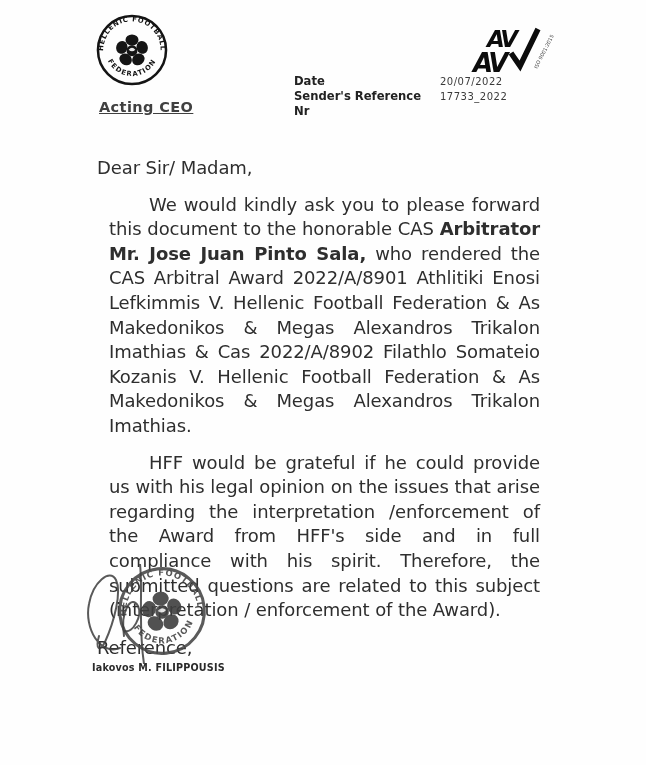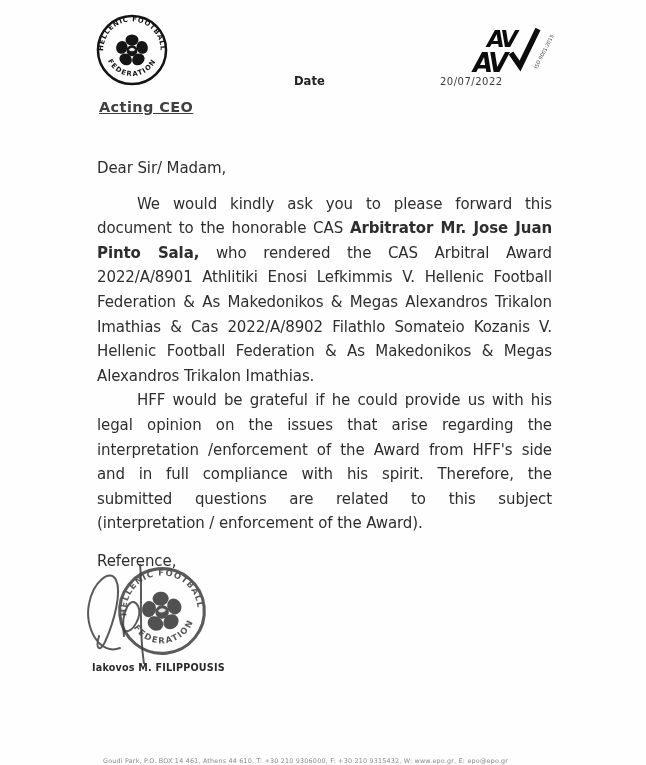--- a/index.html
+++ b/index.html
@@ -23,24 +23,24 @@
   .cert-logo { position: absolute; left: 459px; top: 26px; width: 88px; height: 50px; overflow: visible; }
 
   .meta { position: absolute; left: 294px; top: 74px; width: 256px; }
   .meta-row { display: flex; align-items: baseline; line-height: 15.2px; }
   .meta-label { width: 134px; font-weight: bold; font-size: 11.6px; color: #222; }
   .meta-value { padding-left: 12px; font-size: 10px; color: #3a3a3a; letter-spacing: 0.5px; }
 
   
   .body-text {
     position: absolute; left: 97px; top: 156px; width: 455px;
-    font-size: 15px; line-height: 24.6px; color: #2e2e2e; letter-spacing: -0.1px;
+    font-size: 18px; line-height: 24.6px; color: #2e2e2e; letter-spacing: -0.1px;
   }
   .salutation { margin: 0 0 11px 0; }
-  .para { margin: 0; text-align: justify; text-indent: 40px; }
+  .para { margin: 12px; text-align: justify; text-indent: 40px; }
   .closing { margin-top: 13px; }
 
   
   .sig-block { position: absolute; left: 80px; top: 564px; width: 220px; }
   .sig-svg { width: 150px; height: 100px; display: block; }
   .sig-name {
     margin: -2px 0 0 12px;
     font-size: 9.6px; font-weight: bold; color: #2a2a2a; letter-spacing: 0.2px;
   }
 
@@ -88,20 +88,24 @@
     </g>
     <path d="M 52,27 L 61,40 L 79,3" stroke="#0c0c0c" stroke-width="5.5" fill="none"></path>
     <text transform="translate(78,43) rotate(-63)" font-size="5" fill="#3d3d3d">ISO 9001:2015</text>
   </svg>
 
   <div class="meta">
     <div class="meta-row">
       <span class="meta-label">Date</span>
       <span class="meta-value">20/07/2022</span>
     </div>
+    <div class="meta-row">
+      <span class="meta-label">Sender's Reference Nr</span>
+      <span class="meta-value">17733_2022</span>
+    </div>
   </div>
 
   <div class="body-text">
     <p class="salutation">Dear Sir/ Madam,</p>
     <p class="para"><span>We would kindly ask you to please forward this document to the honorable CAS </span><b>Arbitrator Mr. Jose Juan Pinto Sala,</b><span> who rendered the CAS Arbitral Award 2022/A/8901 Athlitiki Enosi Lefkimmis V. Hellenic Football Federation &amp; As Makedonikos &amp; Megas Alexandros Trikalon Imathias &amp; Cas 2022/A/8902 Filathlo Somateio Kozanis V. Hellenic Football Federation &amp; As Makedonikos &amp; Megas Alexandros Trikalon Imathias.</span></p>
     <p class="para">HFF would be grateful if he could provide us with his legal opinion on the issues that arise regarding the interpretation /enforcement of the Award from HFF's side and in full compliance with his spirit. Therefore, the submitted questions are related to this subject (interpretation / enforcement of the Award).</p>
     <p class="closing">Reference,</p>
   </div>
 
   <div class="sig-block">
@@ -130,15 +134,14 @@
       </g>
       <g stroke="#3d3d3d" stroke-width="2" fill="none" stroke-linecap="round" opacity="0.85">
         <path d="M 40,84 C 20,92 4,64 9,40 C 13,18 30,4 36,16 C 42,28 34,58 25,78 C 20,88 15,86 19,72"></path>
         <path d="M 44,72 C 40,46 52,30 58,42 C 63,52 52,70 45,67"></path>
         <path d="M 60,0 C 63,28 58,60 64,100"></path>
       </g>
     </svg>
     <div class="sig-name">Iakovos M. FILIPPOUSIS</div>
   </div>
 
-  <div class="footer">Goudi Park, P.O. BOX 14 461, Athens 44 610, T: +30 210 9306000, F: +30 210 9315432, W: www.epo.gr, E: epo@epo.gr</div>
 
 </div>
 
 </body></html>

